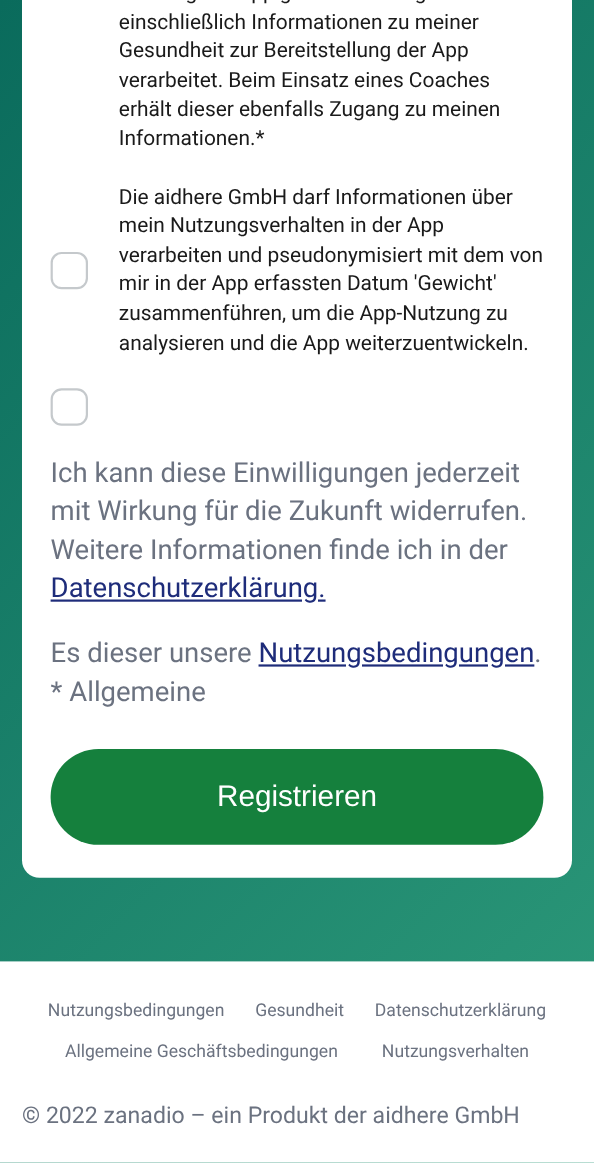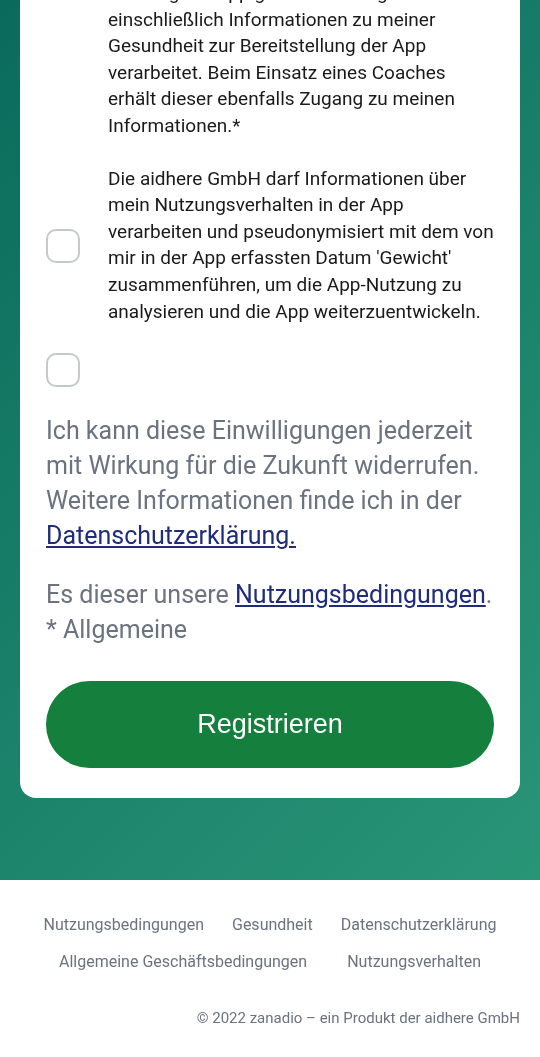--- a/index.html
+++ b/index.html
@@ -96,22 +96,22 @@
       gap: 40px;
       margin-bottom: 38px;
     }
     .footer-link {
       font-size: 16px;
       color: #6b7280;
       text-decoration: none;
       cursor: pointer;
     }
     .copyright {
-      text-align: right;
-      font-size: 15px;
+      text-align: left;
+      font-size: 21px;
       color: #6b7280;
     }
   </style>
 </head>
 <body>
 
 <div class="card">
   <div class="consent-text consent-text-partial">Nutzung der App gemachten Angaben einschließlich Informationen zu meiner Gesundheit zur Bereitstellung der App verarbeitet. Beim Einsatz eines Coaches erhält dieser ebenfalls Zugang zu meinen Informationen.*</div>
 
   <div class="consent-item">

